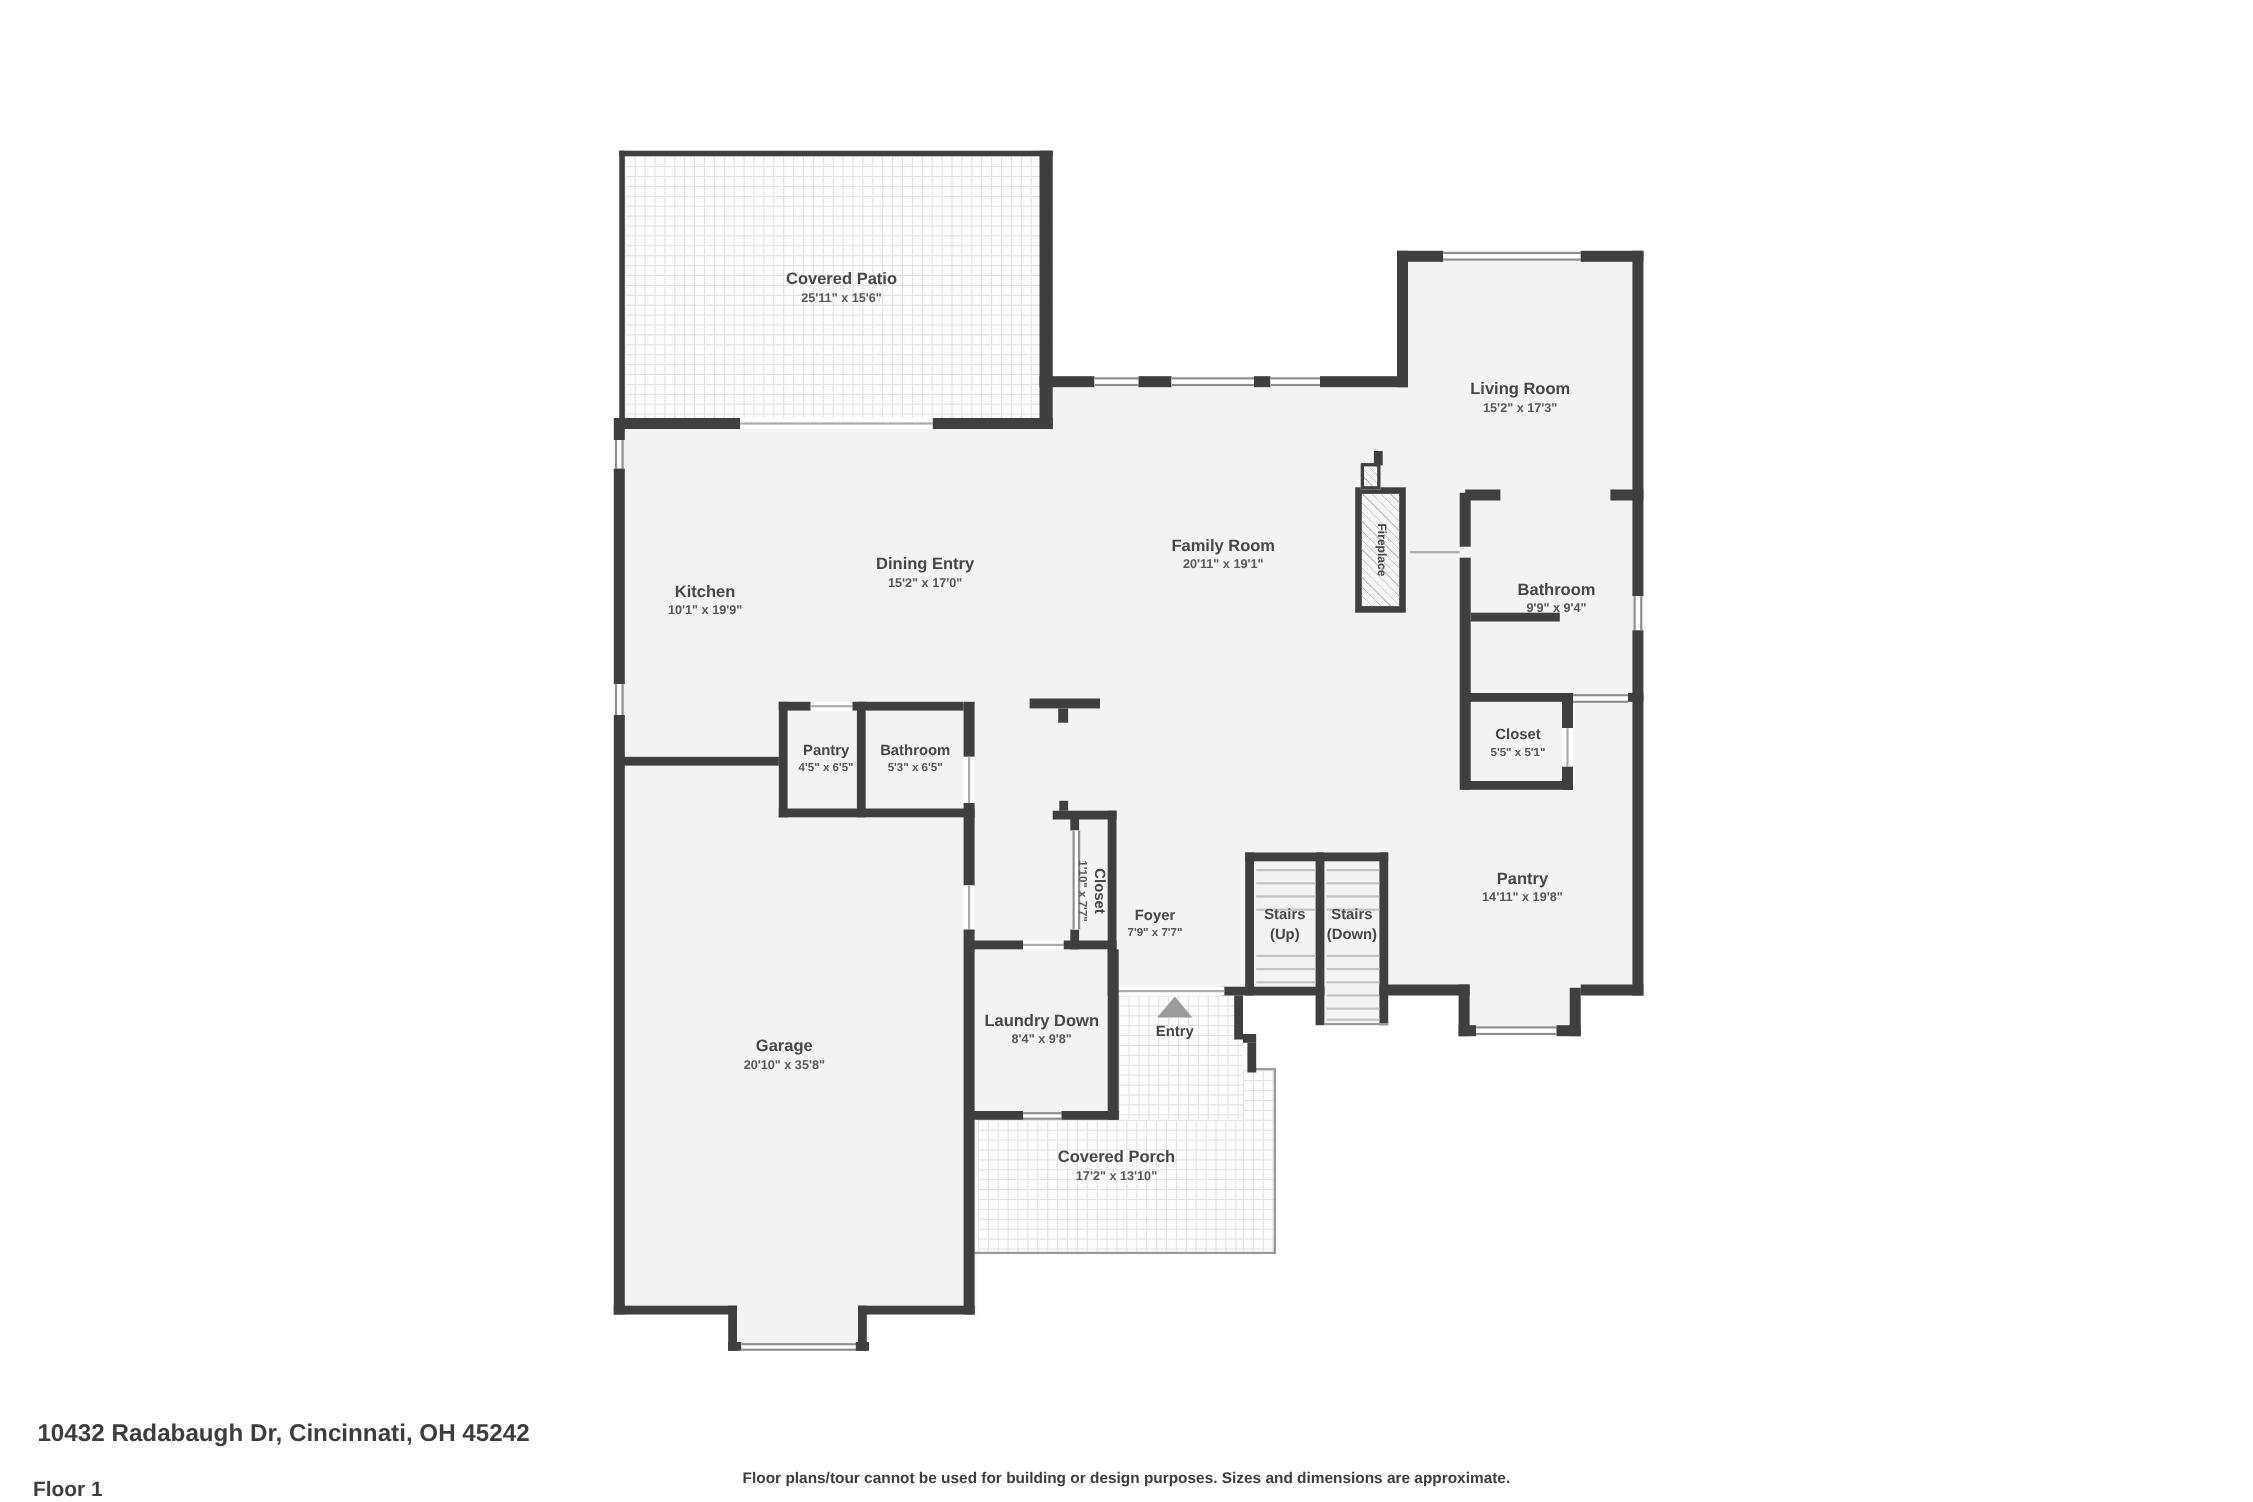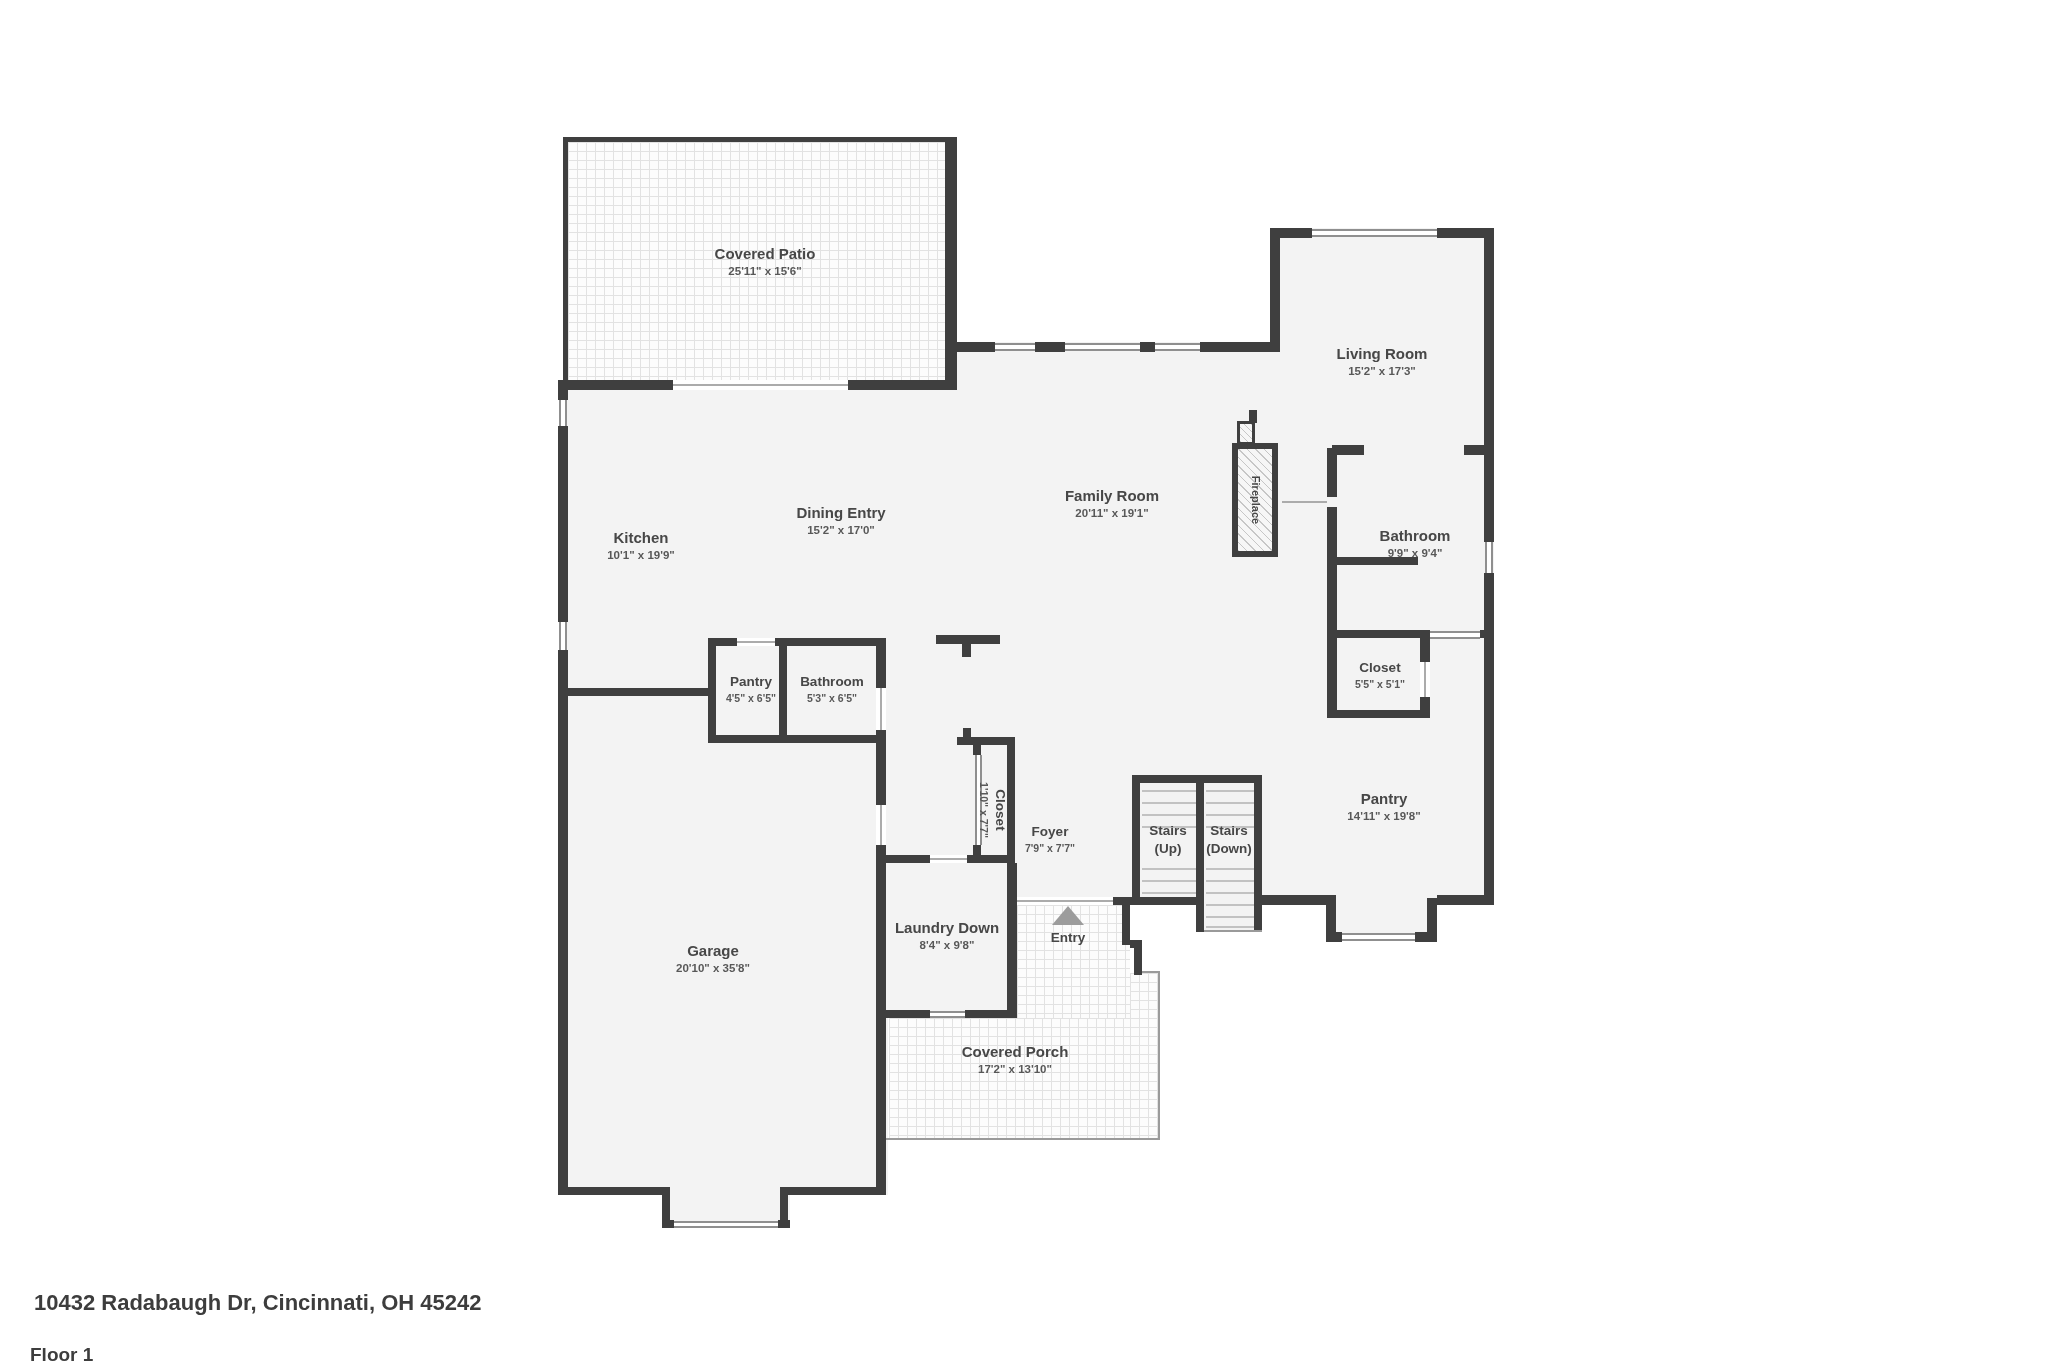--- a/index.html
+++ b/index.html
@@ -261,13 +261,14 @@
     </div>
   <div class="lbl sm" style="left:1068px;top:938px">
     <span class="nm">Entry</span>
     </div>
   <div class="lbl fpl rot" style="left:1256px;top:500px">
     <span class="nm">Fireplace</span>
     </div>
 
   <div class="addr" style="left:34px;top:1290px">10432 Radabaugh Dr, Cincinnati, OH 45242</div>
   <div class="flr" style="left:30px;top:1344px">Floor 1</div>
+  <div class="disc" style="top:1335px">Floor plans/tour cannot be used for building or design purposes. Sizes and dimensions are approximate.</div>
 </div>
 
 </body></html>

